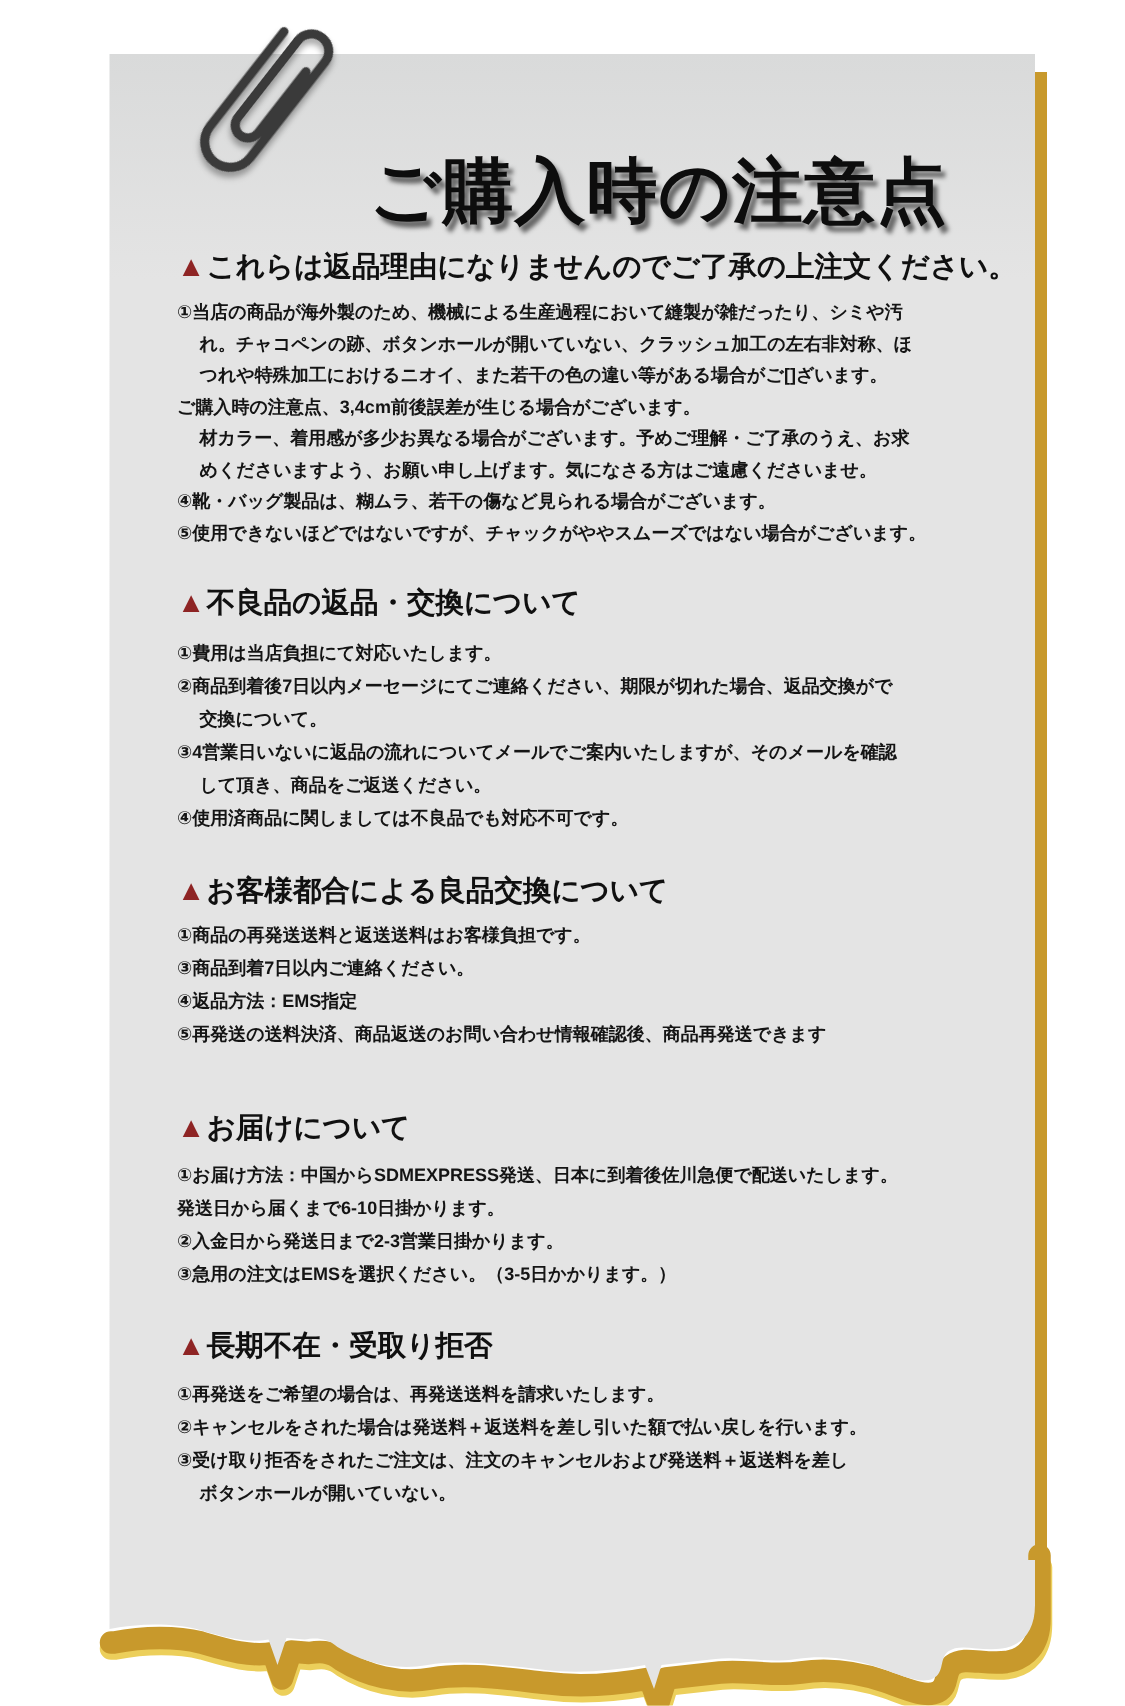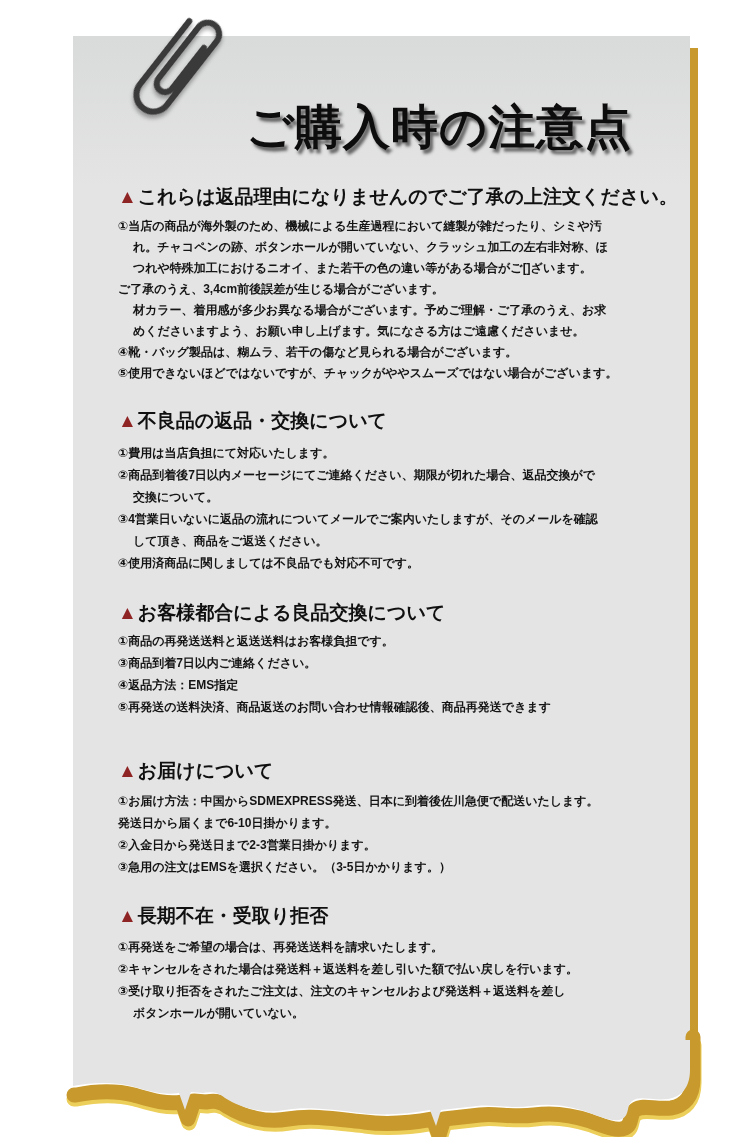--- a/index.html
+++ b/index.html
@@ -33,21 +33,21 @@
 
   .page-title{margin:65px 0 0 128px;font-size:47px;line-height:52px;font-weight:bold;
     color:#0d0d0d;letter-spacing:1px;white-space:nowrap;
     text-shadow:3px 4px 3px rgba(60,60,60,0.75);}
 
   .heading{font-size:19px;line-height:26px;font-weight:bold;color:var(--ink);white-space:nowrap;}
   .tri{color:var(--red);margin-right:1px;}
   .line{font-size:12px;line-height:22px;font-weight:bold;color:#141414;white-space:nowrap;}
   .line.indent{padding-left:15px;}
 
-  .s1{margin-top:31px;} .s1 .body{margin-top:6px;} .s1 .line{line-height:21px;}
+  .s1{margin-top:13px;} .s1 .body{margin-top:6px;} .s1 .line{line-height:21px;}
   .s2{margin-top:24px;} .s2 .body{margin-top:8px;}
   .s3{margin-top:26px;} .s3 .body{margin-top:4px;}
   .s4{margin-top:40px;} .s4 .body{margin-top:6px;}
   .s5{margin-top:25px;} .s5 .body{margin-top:7px;}
 </style>
 </head>
 <body>
 
 <div class="stage">
 
@@ -75,21 +75,21 @@
 
     <div class="content">
       <div class="page-title">ご購入時の注意点</div>
 
     <div class="section s1">
           <div class="heading"><span class="tri">▲</span><span>これらは返品理由になりませんのでご了承の上注文ください。</span></div>
           <div class="body">
             <div class="line">①当店の商品が海外製のため、機械による生産過程において縫製が雑だったり、シミや汚</div>
             <div class="line indent">れ。チャコペンの跡、ボタンホールが開いていない、クラッシュ加工の左右非対称、ほ</div>
             <div class="line indent">つれや特殊加工におけるニオイ、また若干の色の違い等がある場合がご[]ざいます。</div>
-            <div class="line">ご了承のうえ、3,4cm前後誤差が生じる場合がございます。</div>
+            <div class="line">ご購入時の注意点、3,4cm前後誤差が生じる場合がございます。</div>
             <div class="line indent">材カラー、着用感が多少お異なる場合がございます。予めご理解・ご了承のうえ、お求</div>
             <div class="line indent">めくださいますよう、お願い申し上げます。気になさる方はご遠慮くださいませ。</div>
             <div class="line">④靴・バッグ製品は、糊ムラ、若干の傷など見られる場合がございます。</div>
             <div class="line">⑤使用できないほどではないですが、チャックがややスムーズではない場合がございます。</div>
           </div>
         </div>
         <div class="section s2">
           <div class="heading"><span class="tri">▲</span><span>不良品の返品・交換について</span></div>
           <div class="body">
             <div class="line">①費用は当店負担にて対応いたします。</div>

